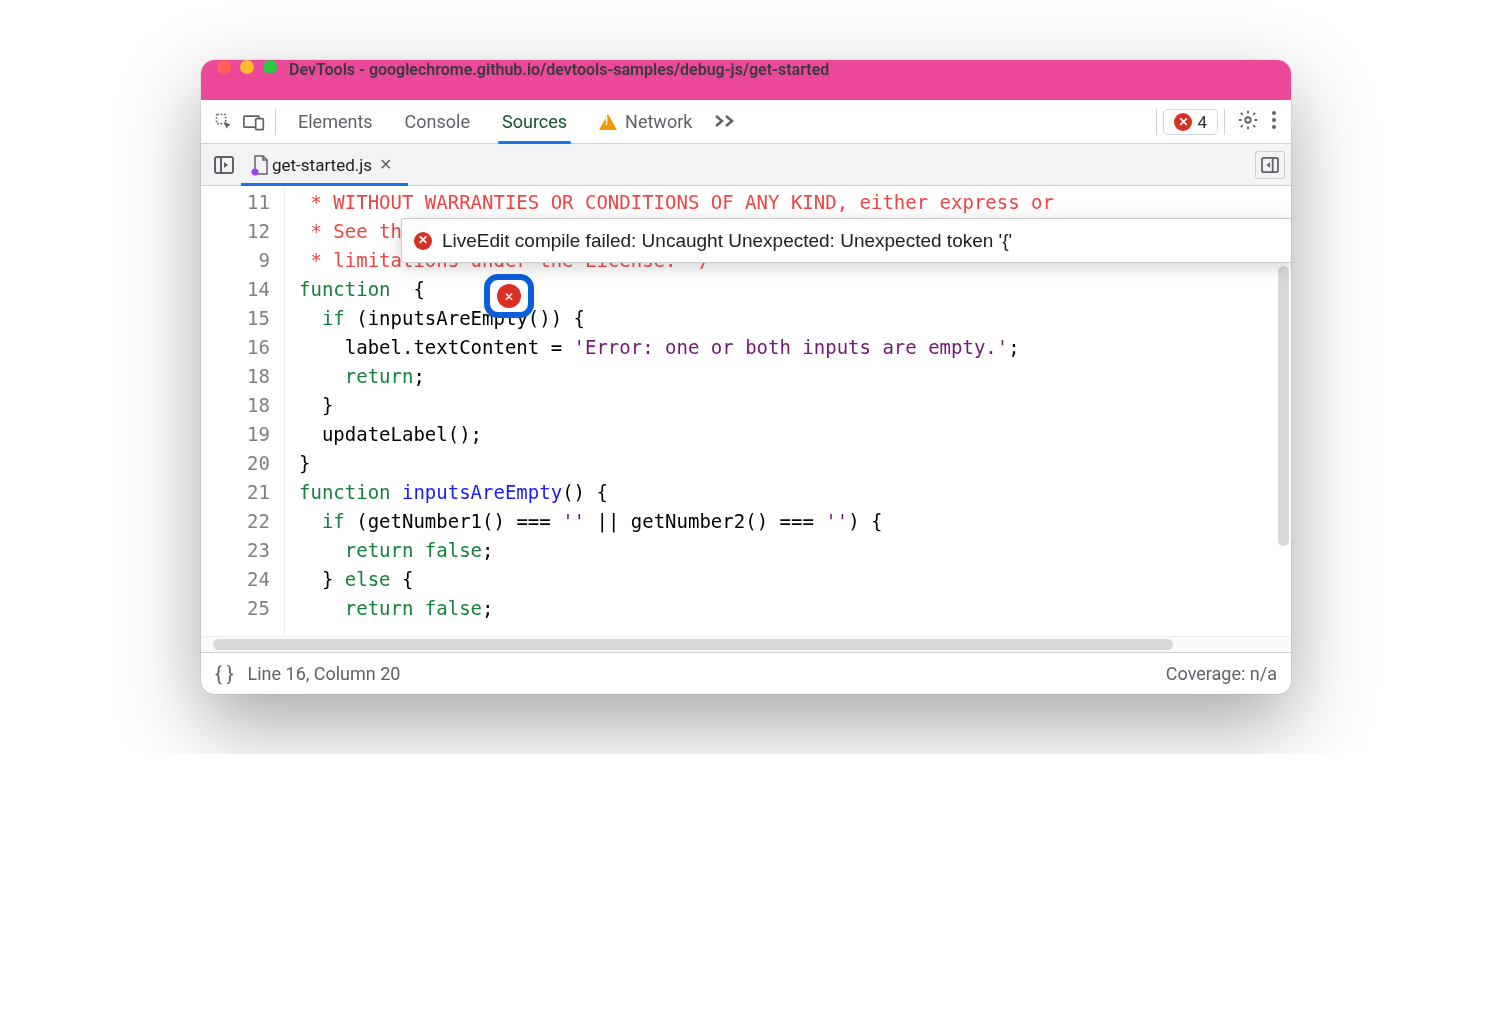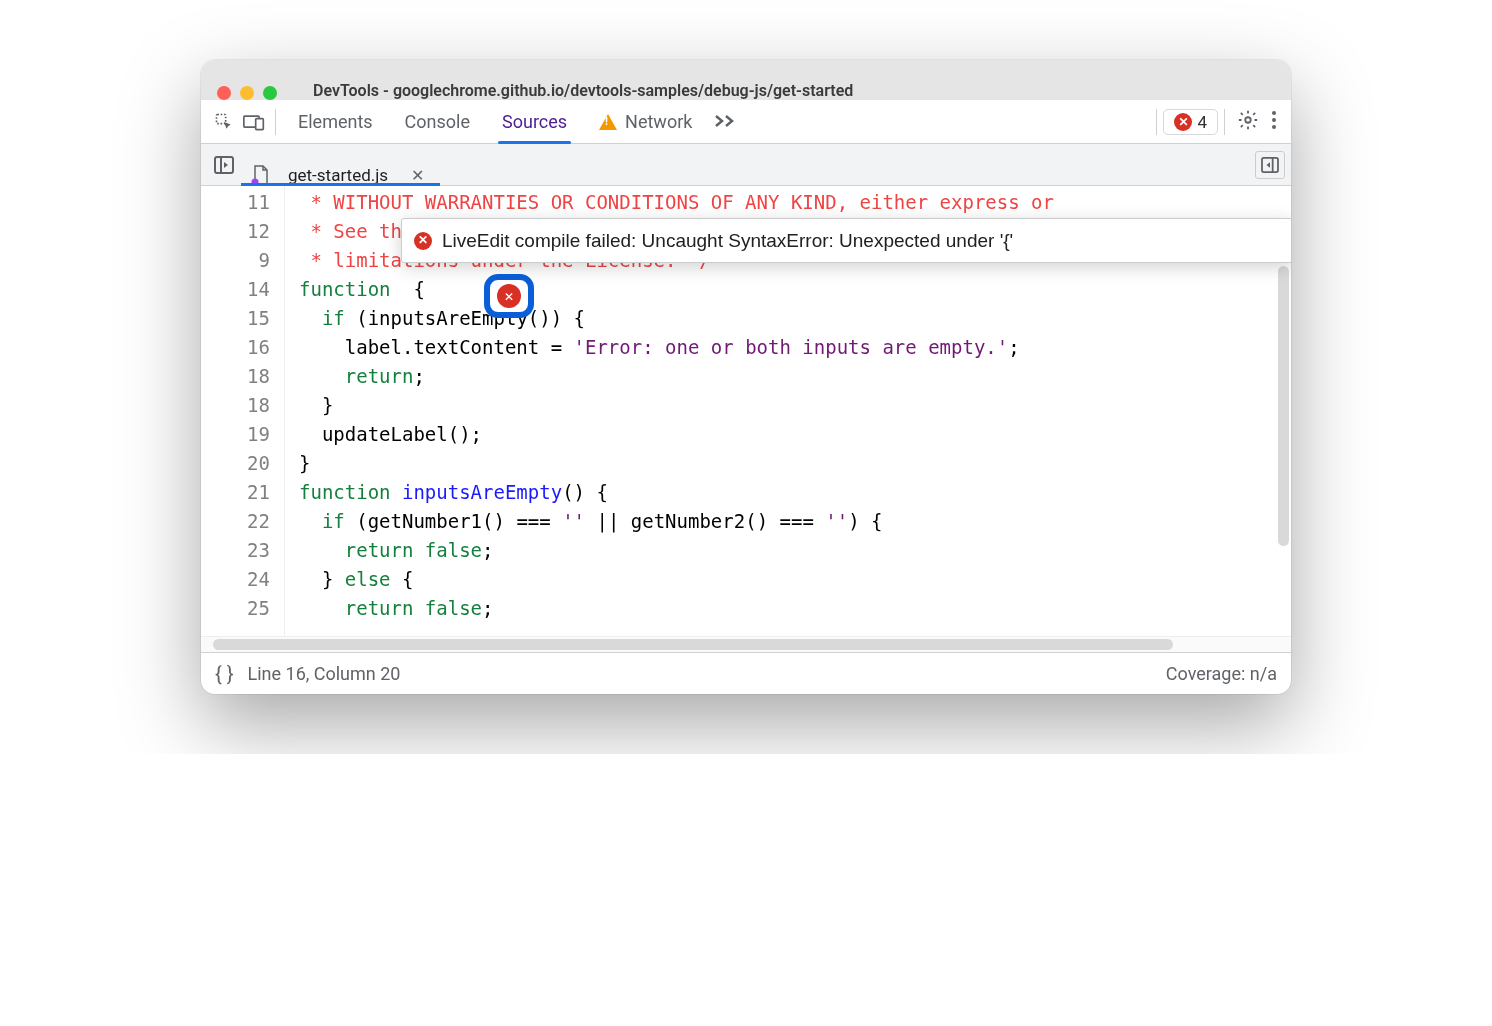--- a/index.html
+++ b/index.html
@@ -14,25 +14,25 @@
     .window {
       width: 1090px;
       background: #fff;
       border-radius: 14px;
       box-shadow: 0 30px 80px rgba(0,0,0,0.35), 0 0 0 1px rgba(0,0,0,0.06);
       overflow: hidden;
     }
     
     .titlebar {
       height: 40px;
-      background: #e5e5e5;
+      background: #ec4899;
       display: flex;
-      align-items: flex-end;
+      align-items: flex-start;
       padding: 0 16px;
-      gap: 28px;
+      gap: 4px;
     }
     .traffic-lights { display: flex; gap: 9px; margin-right: 8px;}
     .tl { width: 14px; height: 14px; border-radius: 50%; }
     .tl.red { background: #ff5f57; }
     .tl.yellow { background: #febc2e; }
     .tl.green { background: #28c840; }
     .title-text {
       font-size: 16px;
       font-weight: 600;
       color: #3a3a3a;
@@ -57,21 +57,21 @@
     .tab {
       padding: 0 16px;
       display: flex; align-items: center;
       font-size: 18px;
       color: #5f6368;
       cursor: pointer;
       gap: 6px;
       position: relative;
     }
     .tab.active {
-      color: #4c1d95;
+      color: #14532d;
     }
     .tab.active::after {
       content: "";
       position: absolute;
       bottom: -1px; left: 12px; right: 12px;
       height: 3px;
       background: #1a73e8;
       border-radius: 2px;
     }
     .overflow-chevrons {
@@ -106,22 +106,22 @@
       align-items: stretch;
       padding: 0 6px;
     }
     .pane-toggle {
       width: 34px;
       display: flex; align-items: center; justify-content: center;
       color: #5f6368;
       cursor: pointer;
     }
     .filetab {
-      display: flex; align-items: flex-end;
-      gap: 19px;
+      display: flex; align-items: center;
+      gap: 3px;
       padding: 0 12px;
       font-size: 17px;
       color: #1f1f1f;
       cursor: pointer;
       position: relative;
     }
     .filetab.active::after {
       content: "";
       position: absolute;
       bottom: -1px; left: 0; right: 0;
@@ -369,21 +369,21 @@
   updateLabel();
 }
 <span class="c-keyword">function</span> <span class="c-func">inputsAreEmpty</span>() {
   <span class="c-keyword">if</span> (<span>getNumber1</span>() === <span class="c-string">''</span> || <span>getNumber2</span>() === <span class="c-string">''</span>) {
     <span class="c-keyword">return</span> <span class="c-keyword">false</span>;
   } <span class="c-keyword">else</span> {
     <span class="c-keyword">return</span> <span class="c-keyword">false</span>;</div>
 
     <div class="tooltip">
       <div class="err-circle">✕</div>
-      <span>LiveEdit compile failed: Uncaught SyntaxError: Unexpected under '{'</span>
+      <span>LiveEdit compile failed: Uncaught Unexpected: Unexpected token '{'</span>
     </div>
 
     <div class="err-marker">
       <div class="inner">✕</div>
     </div>
 
     <div class="vscroll"></div>
   </div>
 
   <div class="hscroll">

